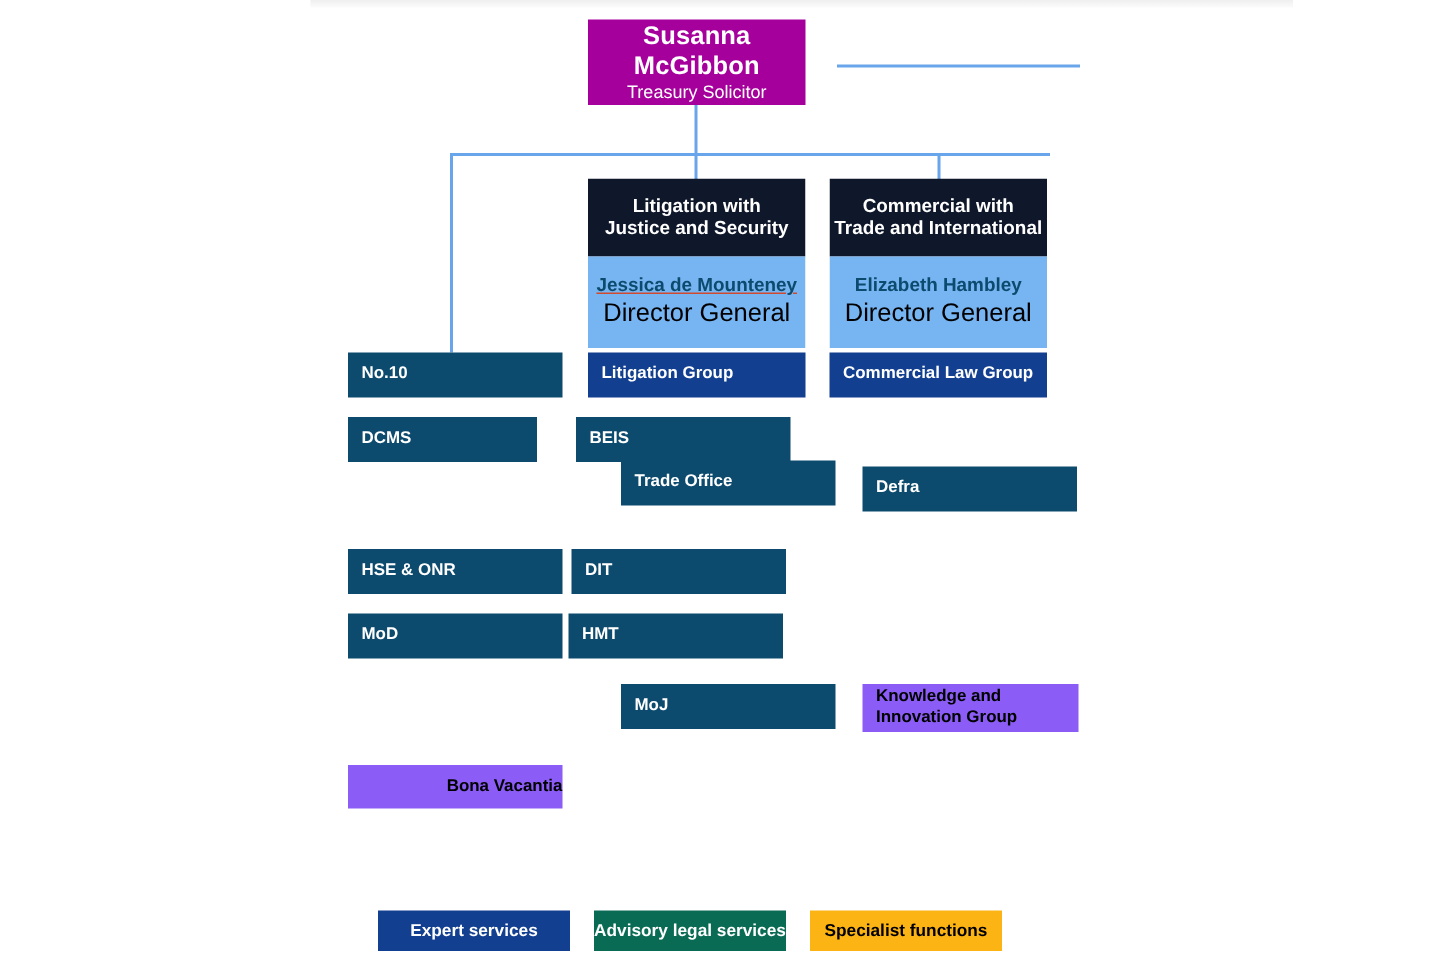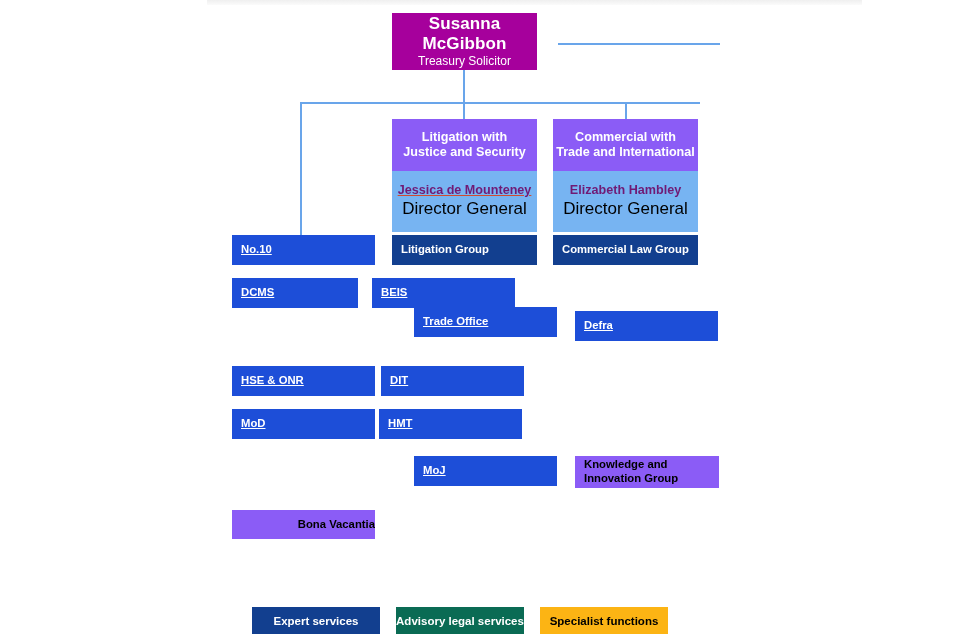--- a/index.html
+++ b/index.html
@@ -28,47 +28,47 @@
   .exec{
     background:#a6009c;
     display:flex;flex-direction:column;align-items:center;justify-content:center;
     text-align:center;line-height:1.18;
   }
   .exec .nm{font-size:17px;font-weight:bold;letter-spacing:.1px;}
   .exec .rl{font-size:12px;font-weight:normal;}
   
   .split{display:flex;flex-direction:column;}
   .split .head{
-    background:#8b5cf6;
+    background:#0f172a;
     flex:0 0 52px;
     display:flex;flex-direction:column;align-items:center;justify-content:center;
     text-align:center;line-height:1.2;
     font-size:12.6px;font-weight:bold;color:#ffffff;
   }
   .split .body{
     background:#77b4f2;
     flex:1 1 auto;
     display:flex;flex-direction:column;align-items:center;justify-content:center;
     text-align:center;line-height:1.22;
   }
-  .split .body .nm{font-size:12.6px;font-weight:bold;color:#701a75;}
+  .split .body .nm{font-size:12.6px;font-weight:bold;color:#0c4a6e;}
   .split .body .nm.underline{
     text-decoration:underline;
     text-decoration-color:#d14a2e;
     text-decoration-style:solid;
   }
   .split .body .rl{font-size:17px;font-weight:normal;color:#000000;}
   
   .flat{
     display:flex;align-items:center;
     padding-left:9px;
     font-size:11.3px;font-weight:bold;
     line-height:1.22;
   }
-  .flat.green{background:#1d4ed8;color:#ffffff;text-decoration:underline;}
+  .flat.green{background:#0c4a6e;color:#ffffff;}
   .flat.blue{background:#123f8f;color:#ffffff;}
   .flat.orange{background:#8b5cf6;color:#000000;justify-content:flex-end;}
   
   .legend-item{
     display:flex;align-items:center;justify-content:center;
     font-size:11.5px;font-weight:bold;text-align:center;
   }
   .legend-item.blue{background:#123f8f;color:#ffffff;}
   .legend-item.green{background:#0a6b54;color:#ffffff;}
   .legend-item.orange{background:#fcb414;color:#000000;}
@@ -130,21 +130,21 @@
   </div>
 
   <div class="node flat green" style="left:232px;top:235px;width:143px;height:30px;">
     <span>No.10</span>
   </div>
 
   <div class="node flat green" style="left:232px;top:278px;width:126px;height:30px;">
     <span>DCMS</span>
   </div>
 
-  <div class="node flat green" style="left:372px;top:278px;width:143px;height:30px;">
+  <div class="node flat green" style="left:384px;top:278px;width:143px;height:30px;">
     <span>BEIS</span>
   </div>
 
   <div class="node flat green" style="left:414px;top:307px;width:143px;height:30px;">
     <span>Trade Office</span>
   </div>
 
   <div class="node flat green" style="left:575px;top:311px;width:143px;height:30px;">
     <span>Defra</span>
   </div>

